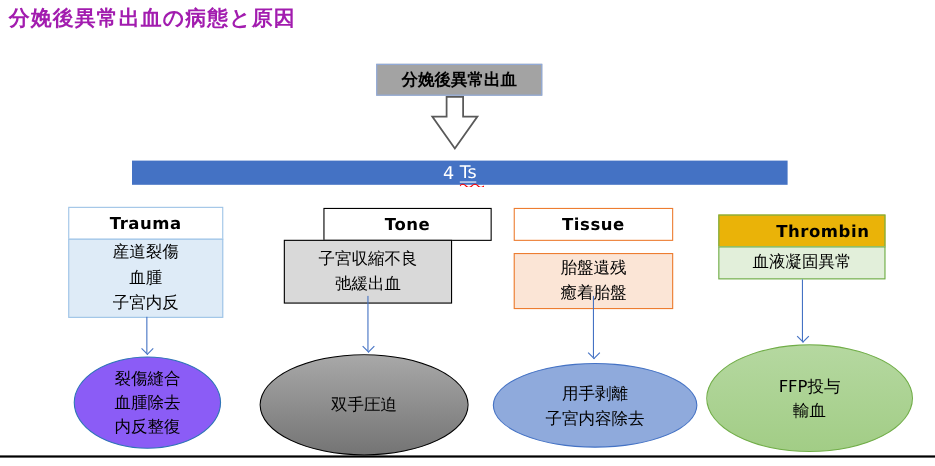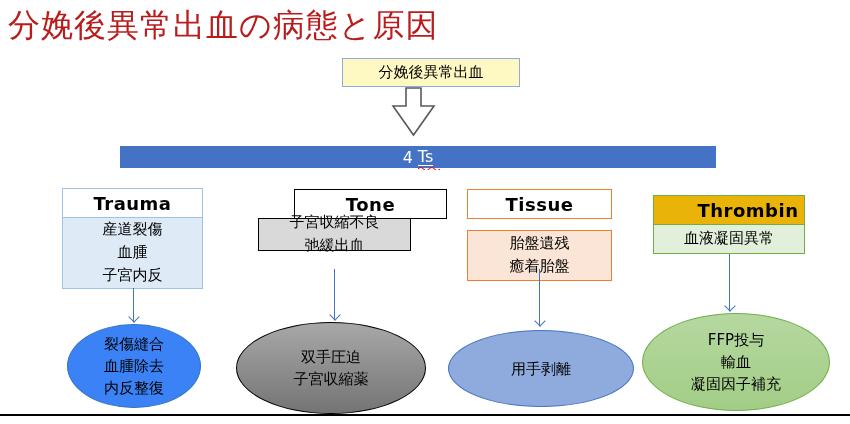--- a/index.html
+++ b/index.html
@@ -3,64 +3,64 @@
 <meta charset="utf-8">
 <style>
   html,body{margin:0;padding:0;}
   body{
     width:850px;height:424px;position:relative;background:#ffffff;overflow:hidden;
     font-family:"DejaVu Sans","Liberation Sans",sans-serif;color:#000;
   }
   .abs{position:absolute;box-sizing:border-box;}
 
   
-  .slide-title{left:8px;top:4px;font-size:32px;font-weight:400;letter-spacing:1px;color:#b91c1c;white-space:nowrap;}
+  .slide-title{left:8px;top:4px;font-size:19px;font-weight:700;letter-spacing:1px;color:#a21caf;white-space:nowrap;}
 
   
-  .root-box{left:342px;top:58px;width:178px;height:29px;border:1.5px solid #8faadc;background:#fef9c3;
-    display:flex;align-items:center;justify-content:center;font-size:15px;font-weight:400;}
+  .root-box{left:342px;top:58px;width:151px;height:29px;border:1.5px solid #8faadc;background:#a3a3a3;
+    display:flex;align-items:center;justify-content:center;font-size:15px;font-weight:700;}
 
   
   .block-arrow{left:385px;top:87px;}
 
   
   .bar-4ts{left:120px;top:146px;width:596px;height:22px;background:#4472c4;
     display:flex;align-items:center;justify-content:center;color:#fff;font-size:16px;}
   .bar-4ts .num{margin-right:5px;}
   .bar-4ts .term{border-bottom:1px solid #fff;position:relative;line-height:1.1;}
   .bar-4ts .squiggle{position:absolute;left:0;bottom:-5px;}
 
   
   .hdr{display:flex;align-items:center;justify-content:center;background:#fff;
-    font-weight:bold;font-size:18px;letter-spacing:.5px;}
+    font-weight:bold;font-size:15px;letter-spacing:.5px;}
   .bod{display:flex;flex-direction:column;align-items:center;justify-content:center;
     font-size:15px;line-height:23px;text-align:left;}
 
   .c1 .hdr{left:62px;top:188px;width:141px;height:30px;border:1.5px solid #9dc3e6;}
   .c1 .bod{left:62px;top:216.5px;width:141px;height:72px;border:1.5px solid #9dc3e6;background:#deebf7;}
   .c2 .hdr{left:258px;top:189px;width:153px;height:30px;border:1.5px solid #000;margin-left:36px;}
-  .c2 .bod{left:258px;top:217.5px;width:153px;height:33px;border:1.5px solid #000;background:#d9d9d9;}
+  .c2 .bod{left:258px;top:217.5px;width:153px;height:58px;border:1.5px solid #000;background:#d9d9d9;}
   .c3 .hdr{left:467px;top:189px;width:145px;height:30px;border:1.5px solid #ed7d31;}
   .c3 .bod{left:467px;top:217.5px;width:145px;height:51px;border:1.5px solid #ed7d31;background:#fbe5d6;margin-top:12px;}
   .c4 .hdr{left:653px;top:195px;width:152px;height:30px;border:1.5px solid #70ad47;background:#eab308;padding-left:38px;}
   .c4 .bod{left:653px;top:223.5px;width:152px;height:30px;border:1.5px solid #70ad47;background:#e2efda;}
 
   
   .connector{width:1px;background:#4472c4;}
   .connector .chev{position:absolute;bottom:0;left:-3.5px;width:7px;height:7px;
     border-right:1.2px solid #4472c4;border-bottom:1.2px solid #4472c4;transform:rotate(45deg);}
   .cn1{left:133px;top:288px;height:33px;}
   .cn2{left:334px;top:269px;height:50px;}
   .cn3{left:539px;top:269px;height:56px;}
   .cn4{left:729px;top:254px;height:56px;}
 
   
   .ell{border-radius:50%;display:flex;flex-direction:column;align-items:center;justify-content:center;
     font-size:15px;line-height:22px;text-align:center;}
-  .e1{left:67px;top:324px;width:134px;height:84px;background:#3b82f6;border:1px solid #2e75b6;}
+  .e1{left:67px;top:324px;width:134px;height:84px;background:#8b5cf6;border:1px solid #2e75b6;}
   .e2{left:236px;top:322px;width:190px;height:92px;background:linear-gradient(#a8a8a8,#747474);border:1.5px solid #000;}
   .e3{left:448px;top:330px;width:186px;height:77px;background:#8faadc;border:1.5px solid #4472c4;}
   .e4{left:642px;top:313px;width:188px;height:98px;background:linear-gradient(#b5d8a0,#a2cd86);border:1.5px solid #70ad47;}
 
   .bottom-rule{left:0;top:414px;width:850px;height:2px;background:#000;}
 </style>
 </head>
 <body>
 
 <div class="abs slide-title">分娩後異常出血の病態と原因</div>
@@ -104,46 +104,45 @@
   <div class="abs hdr">Tone</div>
   <div class="abs bod">
     <div>子宮収縮不良</div>
     <div>弛緩出血</div>
   </div>
   <div class="abs connector cn2">
       <div class="chev"></div>
     </div>
   <div class="abs ell e2">
     <div>双手圧迫</div>
-    <div>子宮収縮薬</div>
   </div>
 </div>
 
 <div class="c3">
   <div class="abs hdr">Tissue</div>
   <div class="abs bod">
     <div>胎盤遺残</div>
     <div>癒着胎盤</div>
   </div>
   <div class="abs connector cn3">
       <div class="chev"></div>
     </div>
   <div class="abs ell e3">
     <div>用手剥離</div>
+    <div>子宮内容除去</div>
   </div>
 </div>
 
 <div class="c4">
   <div class="abs hdr">Thrombin</div>
   <div class="abs bod">
     <div>血液凝固異常</div>
   </div>
   <div class="abs connector cn4">
       <div class="chev"></div>
     </div>
   <div class="abs ell e4">
     <div>FFP投与</div>
     <div>輸血</div>
-    <div>凝固因子補充</div>
   </div>
 </div>
 
 <div class="abs bottom-rule"></div>
 
 </body></html>

